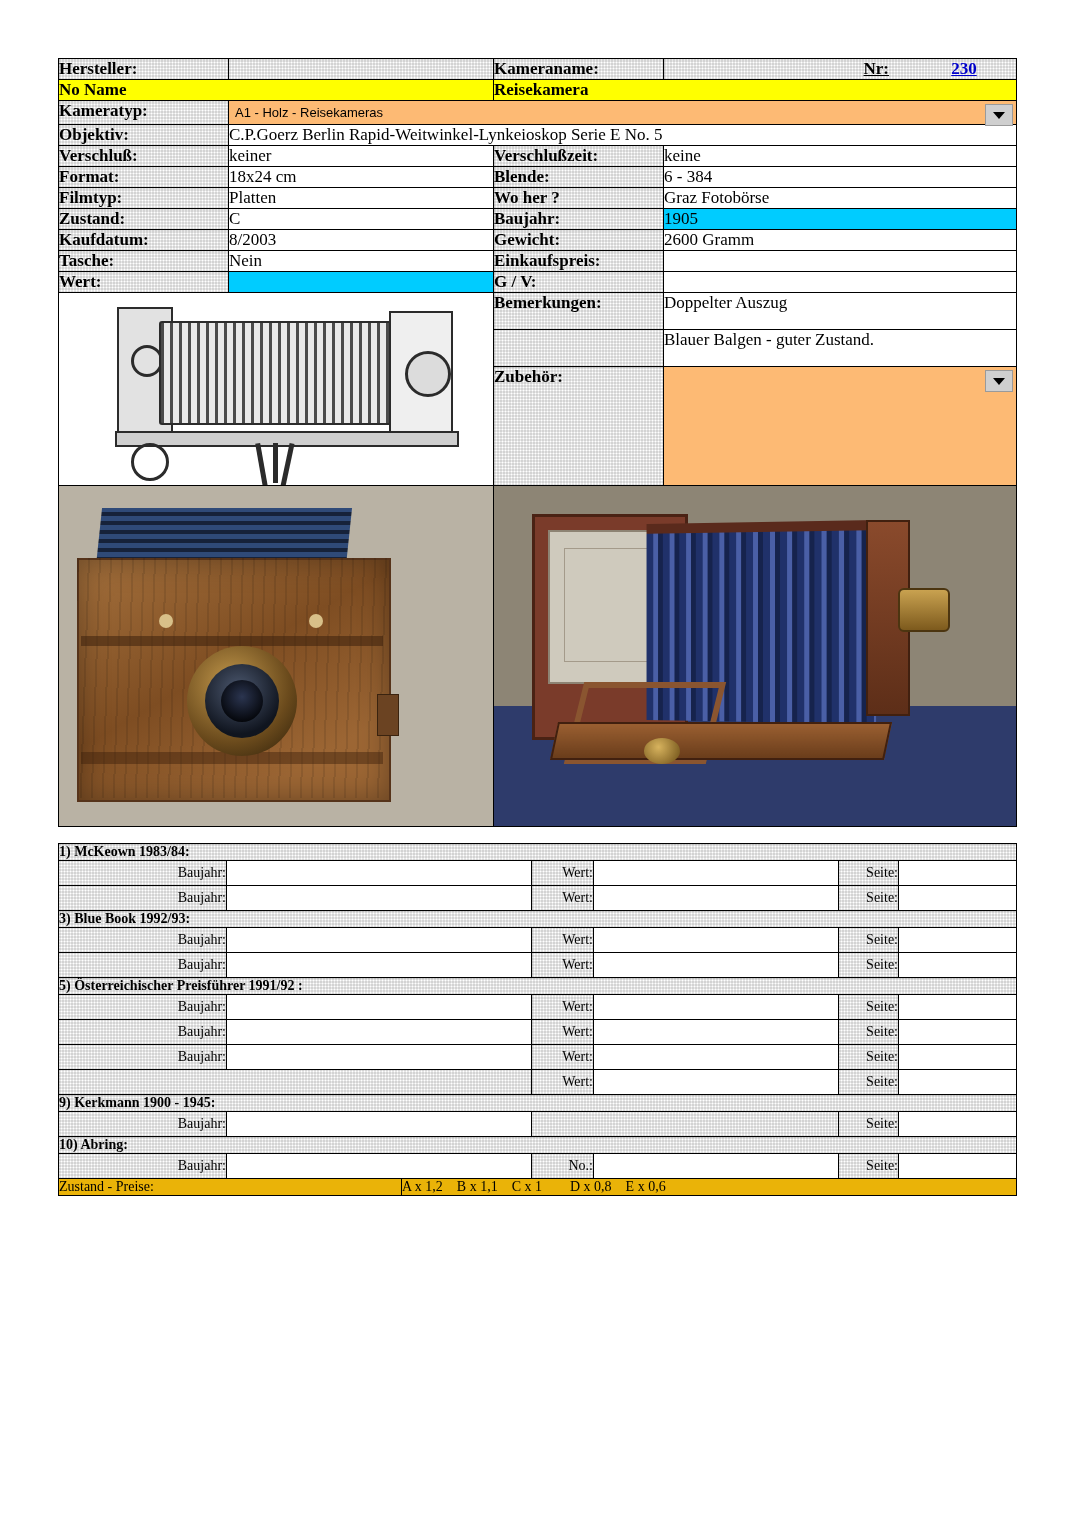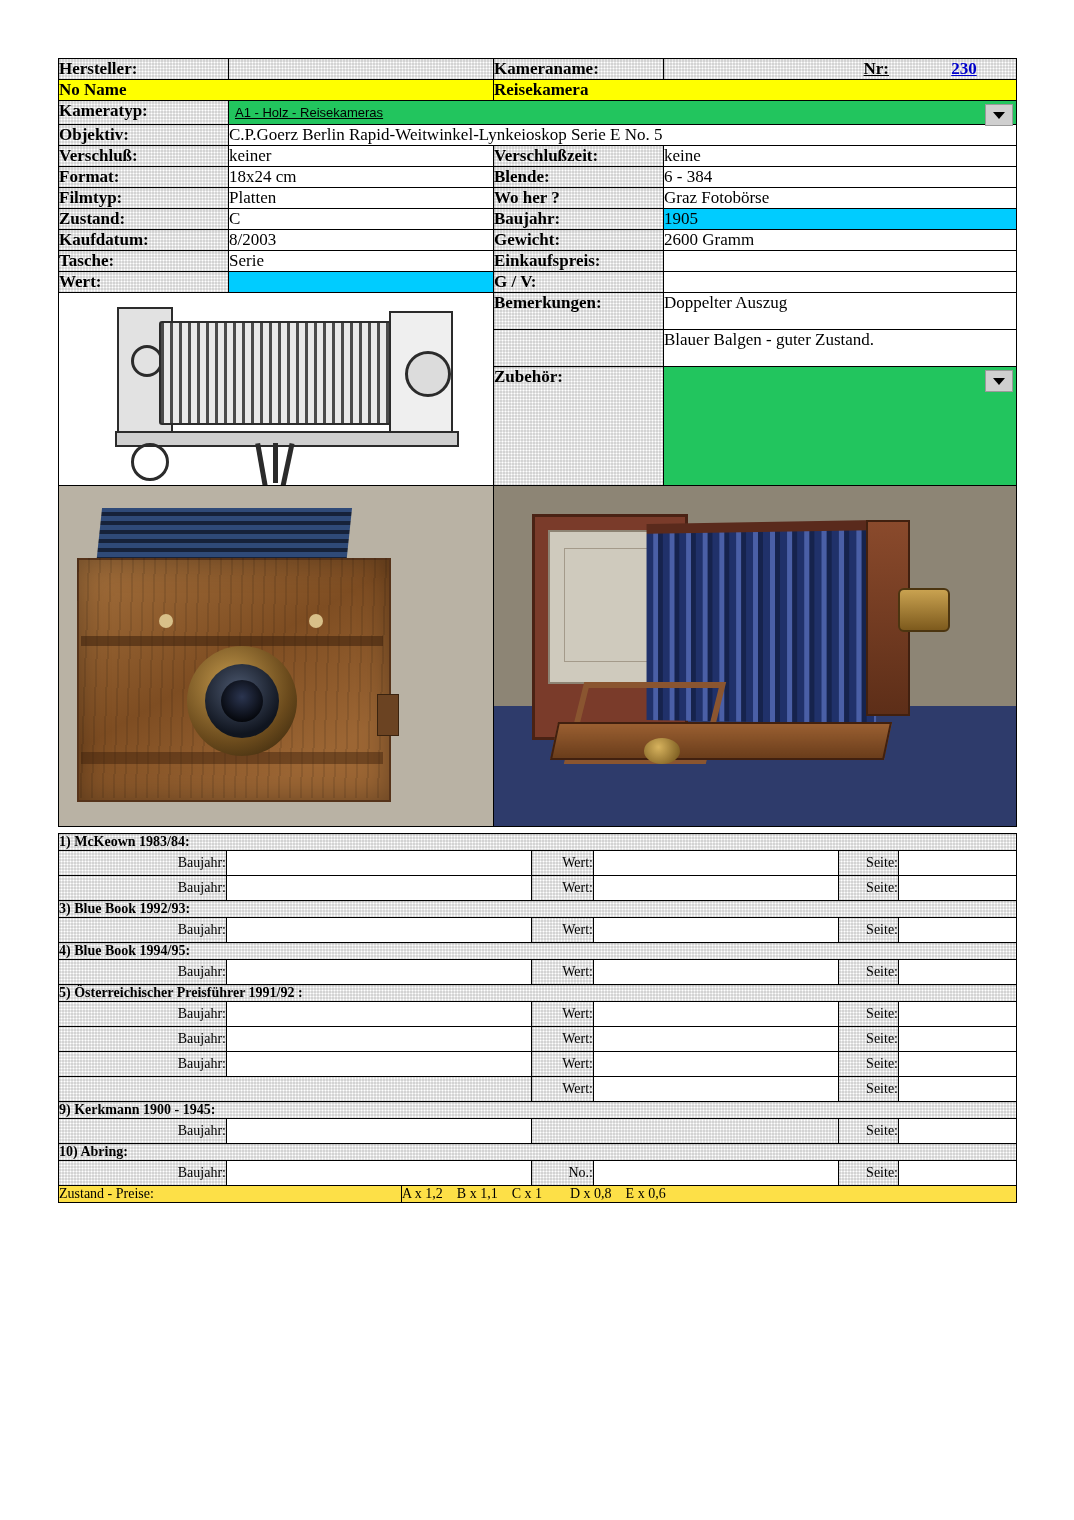--- a/index.html
+++ b/index.html
@@ -13,21 +13,21 @@
       repeating-linear-gradient(0deg, rgba(0,0,0,0.18) 0 1px, transparent 1px 3px),
       repeating-linear-gradient(90deg, rgba(0,0,0,0.18) 0 1px, transparent 1px 3px);
     background-color:#fff;
     white-space:nowrap;
   }
   .val{font-size:17px; padding:3px 0 3px 6px; background:#fff;}
   .yellow{background:#ffff00 !important; font-weight:bold; font-size:17px; padding:3px 0 3px 6px;}
   .cyan{background:#00ccff !important;}
   .nr-link{color:#0000cc; text-decoration:underline; font-weight:bold; font-size:17px;}
   .right{text-align:right; padding-right:10px;text-decoration:underline;}
-  .combo{position:relative; background:#22c55e;text-decoration:underline;}
+  .combo{position:relative; background:#fdba74;}
   .combo .txt{font-family:"Liberation Sans", sans-serif; font-size:13px; padding:4px 0 4px 6px;}
   .arrow{
     position:absolute; right:3px; top:3px; width:26px; height:20px;
     background:#cfcfcf; border:1px solid #9a9a9a; display:flex; align-items:center; justify-content:center;
   }
   .arrow:after{content:""; border-left:6px solid transparent; border-right:6px solid transparent; border-top:7px solid #000;}
   .imgcell{padding:0; background:#fff;}
 
   
   .engrave{
@@ -90,37 +90,37 @@
      background:repeating-linear-gradient(90deg,#20316a 0 7px,#4a5fa6 7px 12px,#16234d 12px 17px);
      border-top:10px solid #5a2a1c; transform:perspective(400px) rotateY(-4deg);}
   .ph2 .front2{position:absolute; left:372px; top:34px; width:40px; height:192px; background:linear-gradient(180deg,#8a4a2c,#5d2e18);border:2px solid #41200f;}
   .ph2 .lens2{position:absolute; left:404px; top:102px; width:48px; height:40px; border-radius:6px;
      background:linear-gradient(180deg,#c9a250,#7d5a1d); border:2px solid #4c3510;}
   .ph2 .rail{position:absolute; left:60px; top:236px; width:330px; height:34px; background:linear-gradient(180deg,#9a5f31,#6a3d1b); border:2px solid #41200f; transform:skewX(-12deg);}
   .ph2 .rail2{position:absolute; left:80px; top:196px; width:130px; height:70px; border:6px solid #8a5530; background:transparent; transform:skewX(-14deg);}
   .ph2 .brass{position:absolute; left:150px; top:252px; width:36px; height:26px; border-radius:50%; background:radial-gradient(circle at 40% 35%,#d7b35e,#6b4d15);}
 
   
-  table.refs{border-collapse:collapse; width:958px; table-layout:fixed; margin-top:6px;}
+  table.refs{border-collapse:collapse; width:958px; table-layout:fixed; margin-top:16px;}
   table.refs td{border:1px solid #000; padding:0; font-size:14px;}
   .refhead{
     font-weight:bold; font-size:15px; padding:2px 0 2px 6px;
     background-image:
       repeating-linear-gradient(0deg, rgba(0,0,0,0.18) 0 1px, transparent 1px 3px),
       repeating-linear-gradient(90deg, rgba(0,0,0,0.18) 0 1px, transparent 1px 3px);
   }
   .subrow td{height:24px;}
   .sublbl{
     text-align:right; padding-right:6px; font-size:15px;
     background-image:
       repeating-linear-gradient(0deg, rgba(0,0,0,0.18) 0 1px, transparent 1px 3px),
       repeating-linear-gradient(90deg, rgba(0,0,0,0.18) 0 1px, transparent 1px 3px);
   }
   .field{background:#fff;}
-  .footer{font-size:17px; padding:4px 0 4px 6px; background:#fde047; white-space:pre;}
+  .footer{font-size:17px; padding:4px 0 4px 6px; background:#eab308; white-space:pre;}
 </style>
 </head>
 <body>
 
 <div class="page">
 
   <table class="form">
     <colgroup>
       <col style="width:170px">
         <col style="width:265px">
@@ -187,21 +187,21 @@
 
     <tr>
       <td class="lbl">Kaufdatum:</td>
       <td class="val">8/2003</td>
       <td class="lbl">Gewicht:</td>
       <td class="val">2600 Gramm</td>
     </tr>
 
     <tr>
       <td class="lbl">Tasche:</td>
-      <td class="val">Serie</td>
+      <td class="val">Nein</td>
       <td class="lbl">Einkaufspreis:</td>
       <td class="val"></td>
     </tr>
 
     <tr>
       <td class="lbl">Wert:</td>
       <td class="val cyan"></td>
       <td class="lbl">G / V:</td>
       <td class="val"></td>
     </tr>
@@ -309,23 +309,20 @@
     </tr>
     <tr class="subrow">
       <td class="sublbl">Baujahr:</td>
       <td class="field" colspan="2"></td>
       <td class="sublbl">Wert:</td>
       <td class="field" colspan="2"></td>
       <td class="sublbl">Seite:</td>
       <td class="field"></td>
     </tr>
 
-    <tr>
-      <td class="refhead" colspan="8">4) Blue Book 1994/95:</td>
-    </tr>
     <tr class="subrow">
       <td class="sublbl">Baujahr:</td>
       <td class="field" colspan="2"></td>
       <td class="sublbl">Wert:</td>
       <td class="field" colspan="2"></td>
       <td class="sublbl">Seite:</td>
       <td class="field"></td>
     </tr>
 
     <tr>

